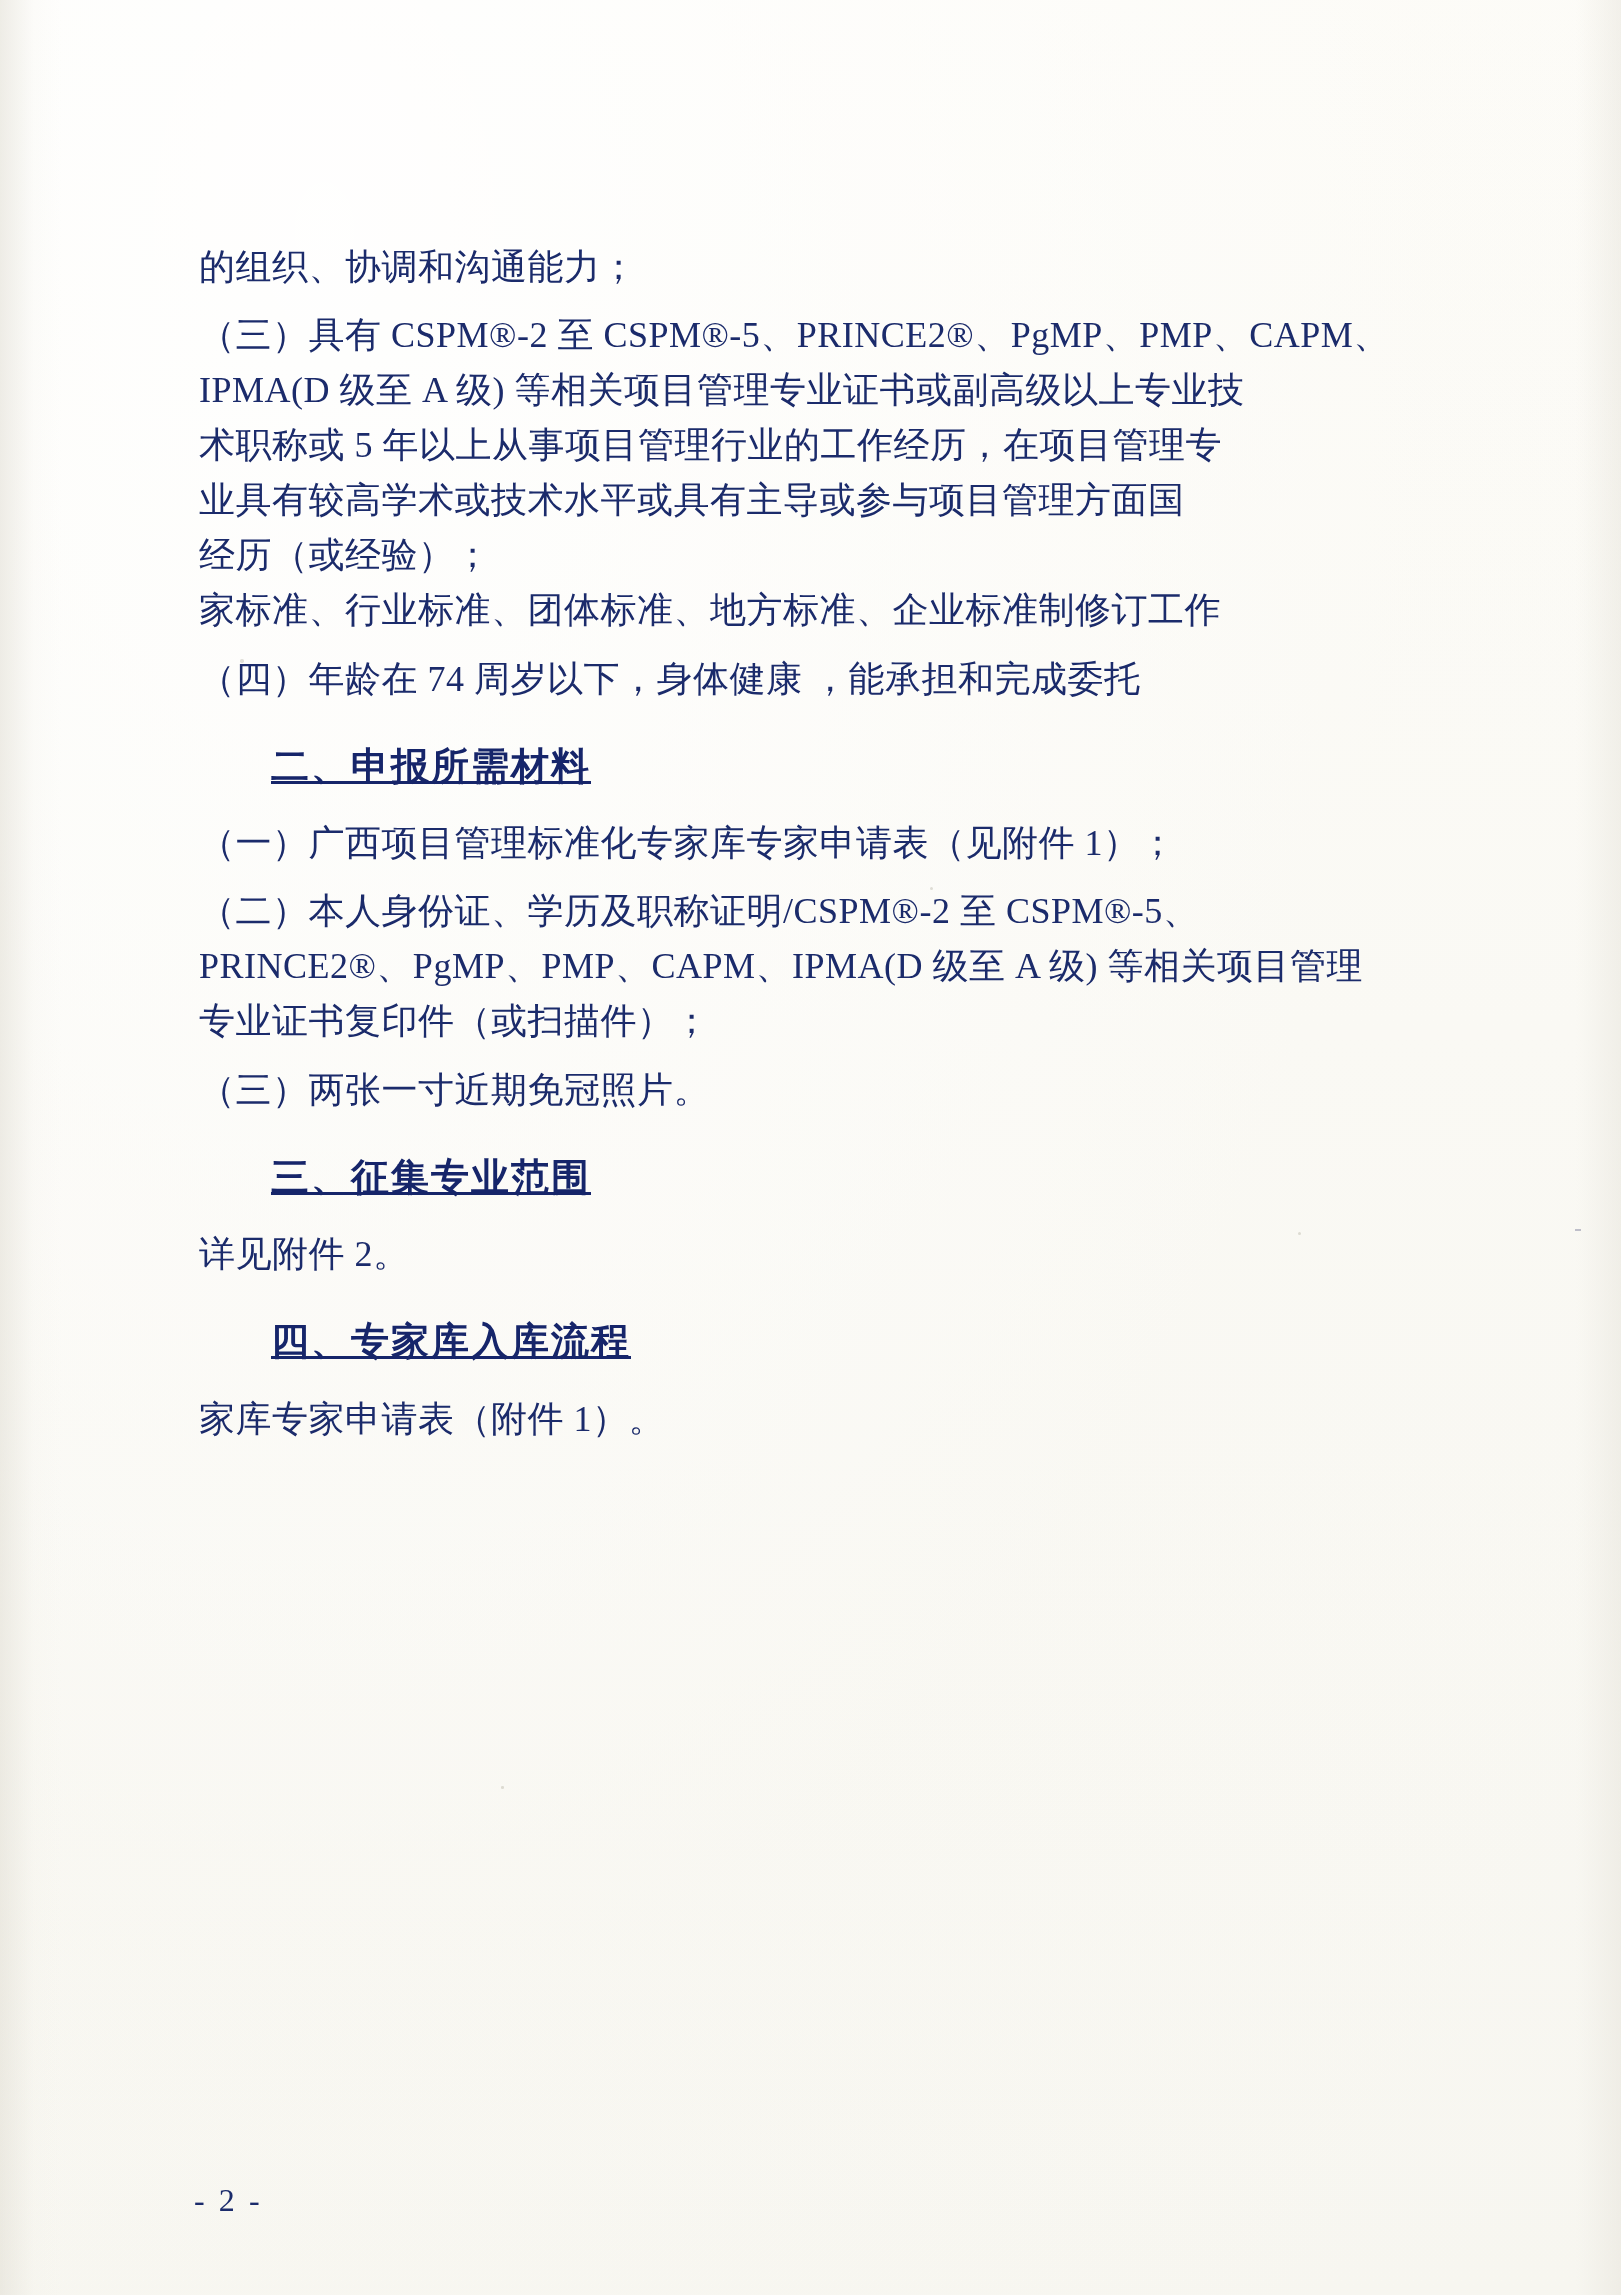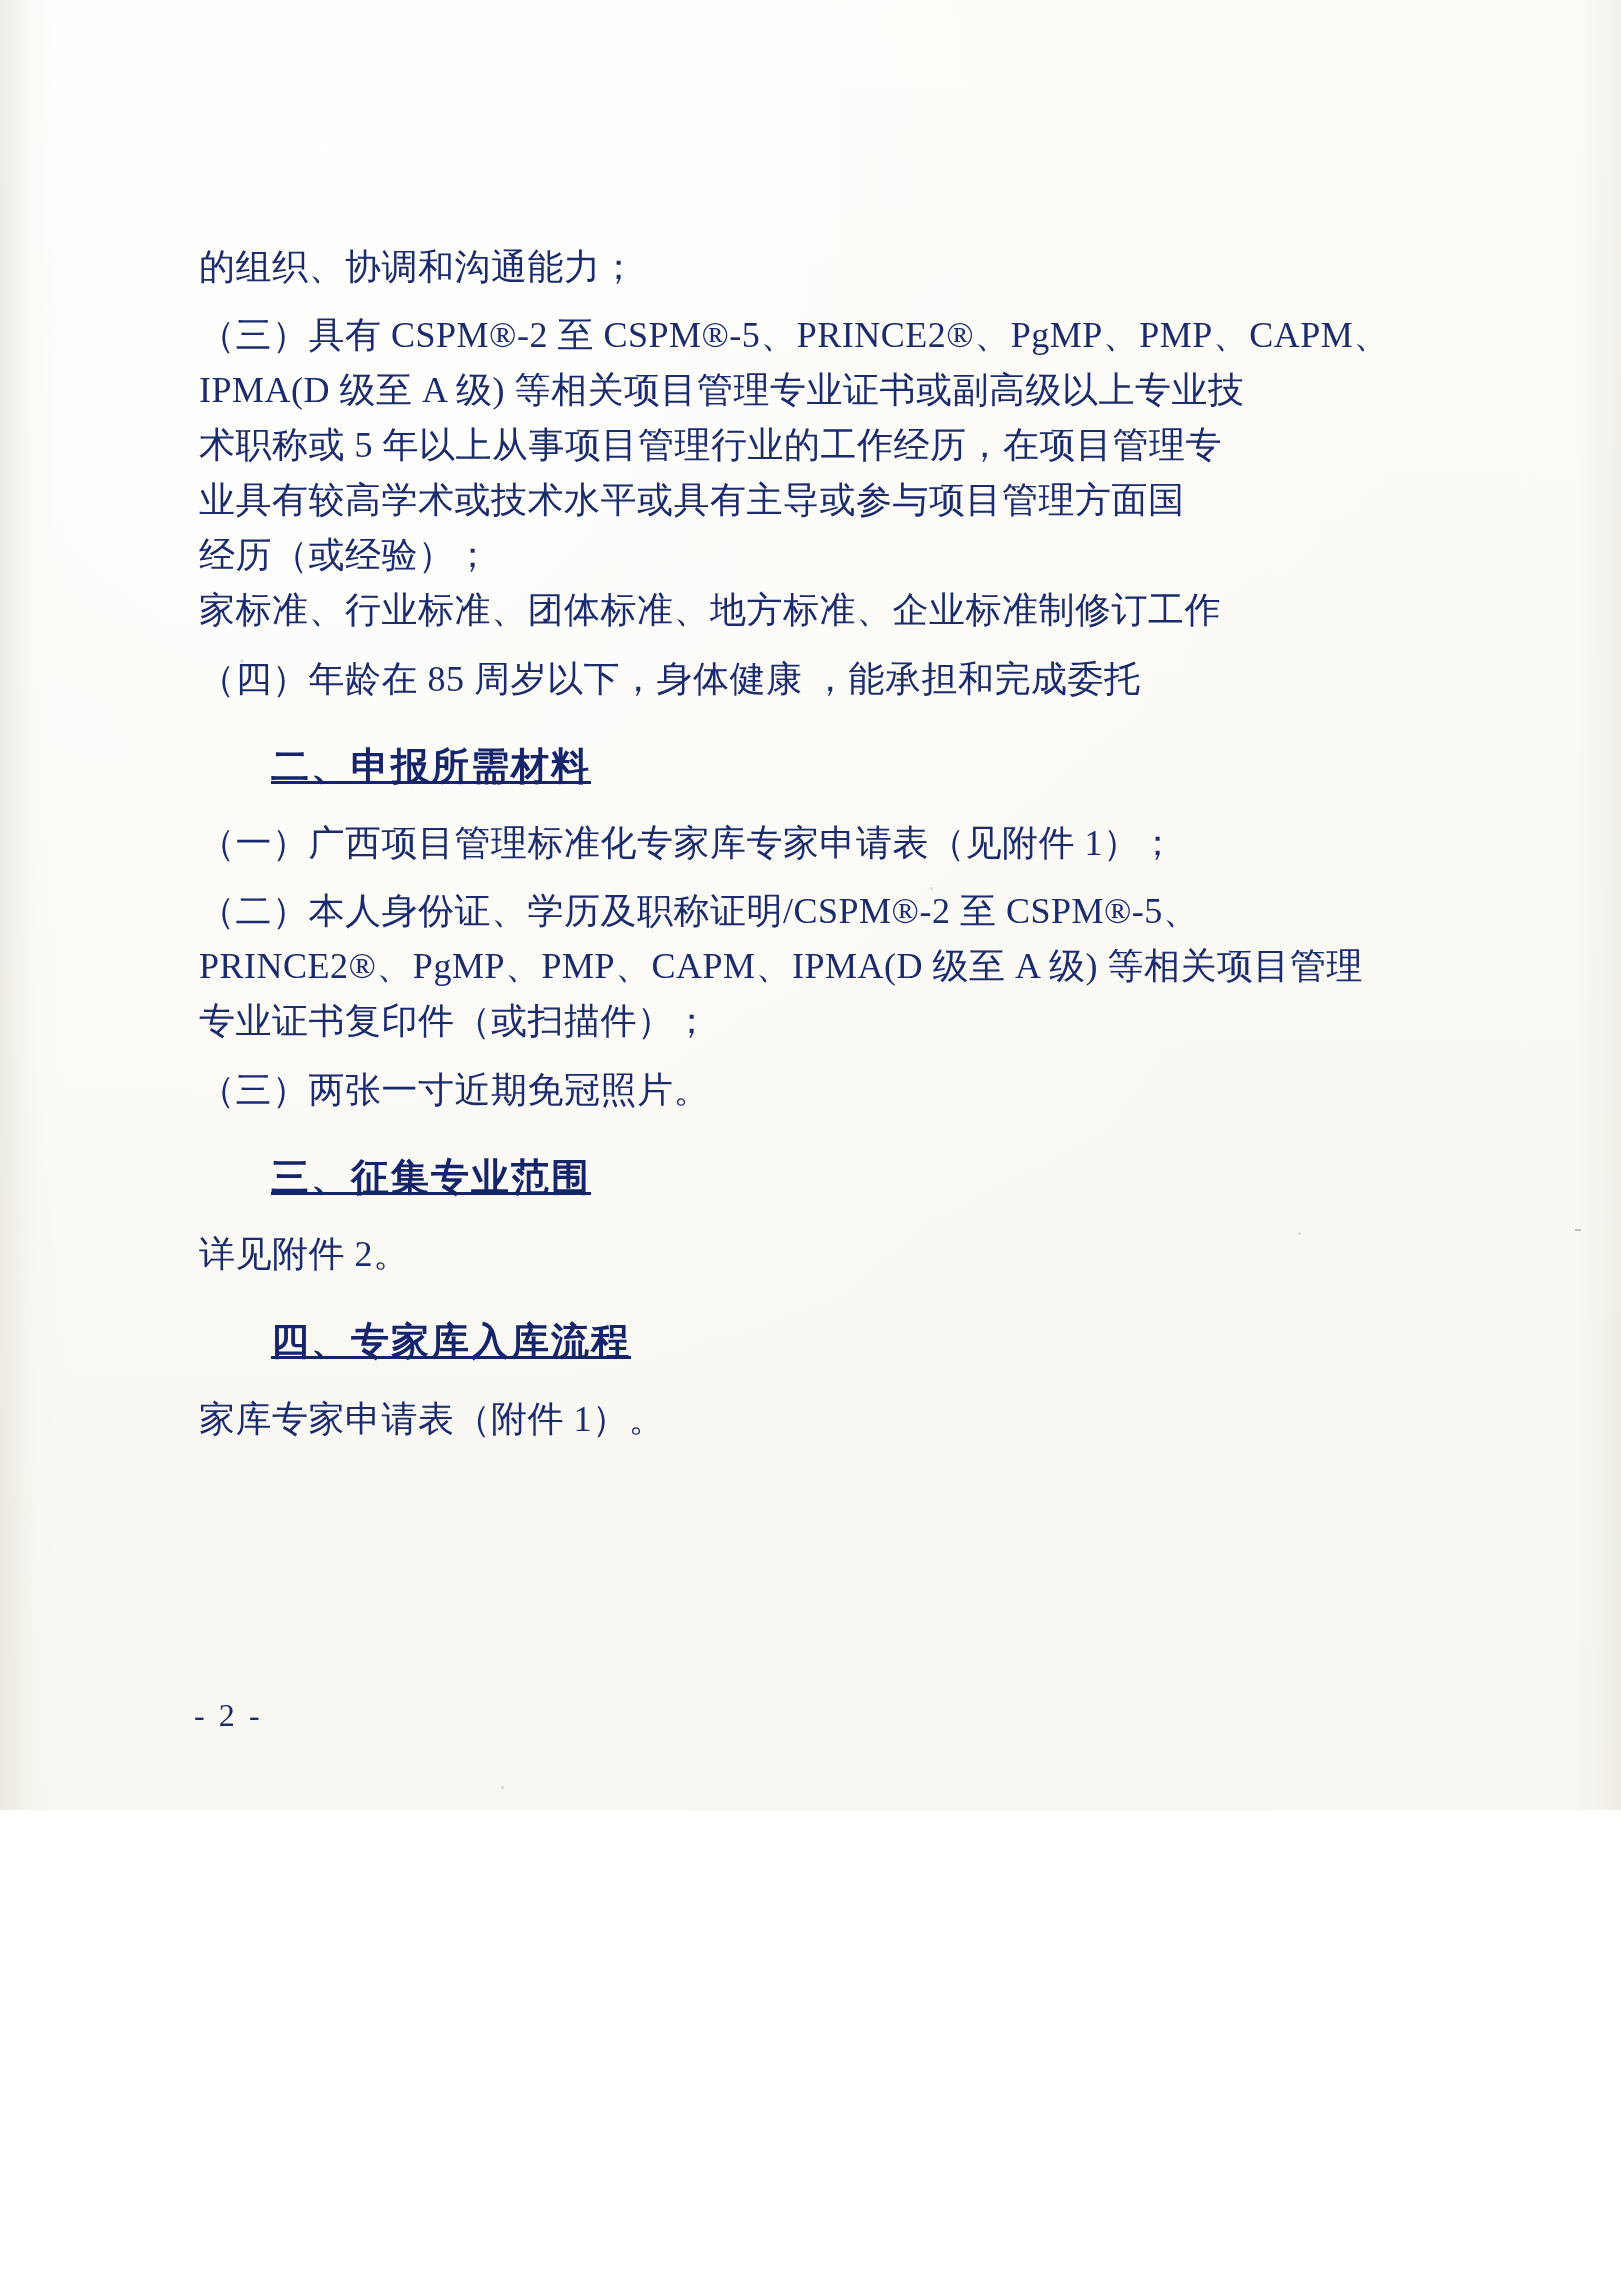--- a/index.html
+++ b/index.html
@@ -6,21 +6,21 @@
     margin: 0;
     padding: 0;
     background: #ffffff;
   }
   body {
     font-family: "Liberation Serif", "DejaVu Serif", serif;
   }
   .page {
     position: relative;
     width: 1622px;
-    height: 1810px;
+    height: 2295px;
     background: #fbfaf6;
     overflow: hidden;
   }
   
   .page::before {
     content: "";
     position: absolute;
     inset: 0;
     background:
       radial-gradient(ellipse at 20% 10%, rgba(255,255,255,0.85) 0%, rgba(250,249,244,0.2) 60%, rgba(244,243,236,0.0) 100%),
@@ -127,21 +127,21 @@
       <span class="body-line">（三）具有 CSPM®-2 至 CSPM®-5、PRINCE2®、PgMP、PMP、CAPM、</span>
       <span class="body-line">IPMA(D 级至 A 级) 等相关项目管理专业证书或副高级以上专业技</span>
       <span class="body-line">术职称或 5 年以上从事项目管理行业的工作经历，在项目管理专</span>
       <span class="body-line">业具有较高学术或技术水平或具有主导或参与项目管理方面国</span>
       <span class="body-line">经历（或经验）；</span>
       <span class="body-line">家标准、行业标准、团体标准、地方标准、企业标准制修订工作</span>
     </div>
     <div class="gap-sm"></div>
 
     <div class="para">
-      <span class="body-line">（四）年龄在 85 周岁以下，身体健康 ，能承担和完成委托</span>
+      <span class="body-line">（四）年龄在 74 周岁以下，身体健康 ，能承担和完成委托</span>
     </div>
     <div class="gap-lg"></div>
 
     <div class="para">
       <span class="heading">二、申报所需材料</span>
     </div>
     <div class="gap-md"></div>
 
     <div class="para">
       <span class="body-line">（一）广西项目管理标准化专家库专家申请表（见附件 1）；</span>

